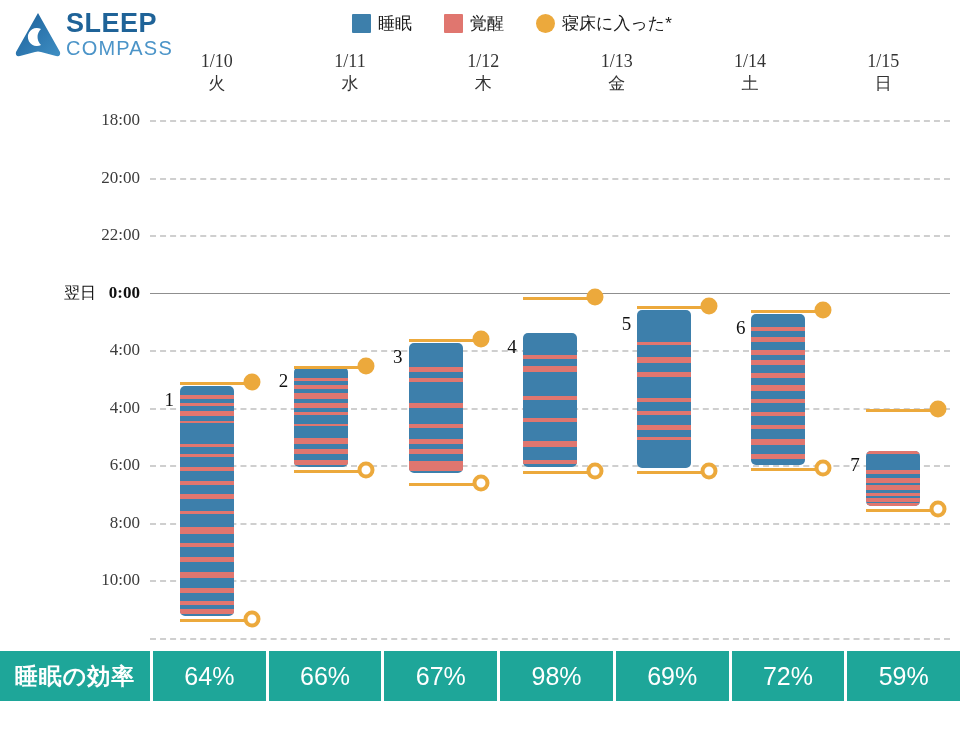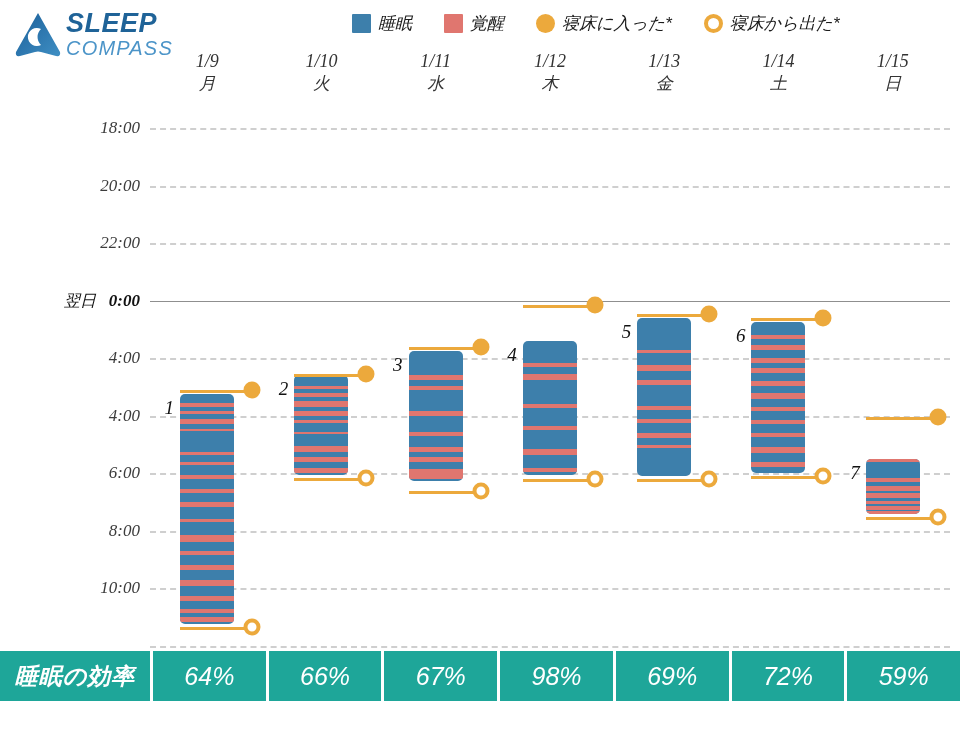--- a/index.html
+++ b/index.html
@@ -8,21 +8,20 @@
     margin: 0; padding: 0;
     width: 960px; height: 745px;
     background: #ffffff;
     font-family: "Liberation Serif", "DejaVu Serif", serif;
     overflow: hidden;
   }
   #app {
     position: relative;
     width: 896px; height: 745px;
     background: #ffffff;
-    font-style: italic;
   }
 
   
   #logo {
     position: absolute;
     left: 14px; top: 8px;
     width: 170px; height: 56px;
   }
   #logo .mark { position: absolute; left: 0; top: 2px; width: 48px; height: 50px; }
   #logo .wordmark {
@@ -75,21 +74,21 @@
     text-align: center;
     line-height: 1.25;
     color: #333333;
   }
   .date-col .d-md { display: block; font-size: 18px; }
   .date-col .d-dow { display: block; font-size: 17px; }
 
   
   #chart {
     position: absolute;
-    left: 0px; top: 108px;
+    left: 0px; top: 100px;
     width: 960px; height: 545px;
   }
   
   #plot {
     position: absolute;
     left: 150px; top: 0px;
     width: 800px; height: 545px;
   }
   .gridline {
     position: absolute;
@@ -217,31 +216,23 @@
         <span class="lg-label">睡眠</span>
       </div>
       <div class="legend-item">
         <span class="sw-square" style="background: rgb(224, 118, 111);"></span>
         <span class="lg-label">覚醒</span>
       </div>
       <div class="legend-item">
         <span class="sw-dot-filled" style="background: rgb(236, 169, 60);"></span>
         <span class="lg-label">寝床に入った*</span>
       </div>
-      <div class="legend-item">
-        <span class="sw-dot-hollow" style="border-color: rgb(236, 169, 60);"></span>
-        <span class="lg-label">寝床から出た*</span>
-      </div>
     </div>
 
   <div id="dates">
-      <div class="date-col">
-        <span class="d-md">1/9</span>
-        <span class="d-dow">月</span>
-      </div>
       <div class="date-col">
         <span class="d-md">1/10</span>
         <span class="d-dow">火</span>
       </div>
       <div class="date-col">
         <span class="d-md">1/11</span>
         <span class="d-dow">水</span>
       </div>
       <div class="date-col">
         <span class="d-md">1/12</span>

